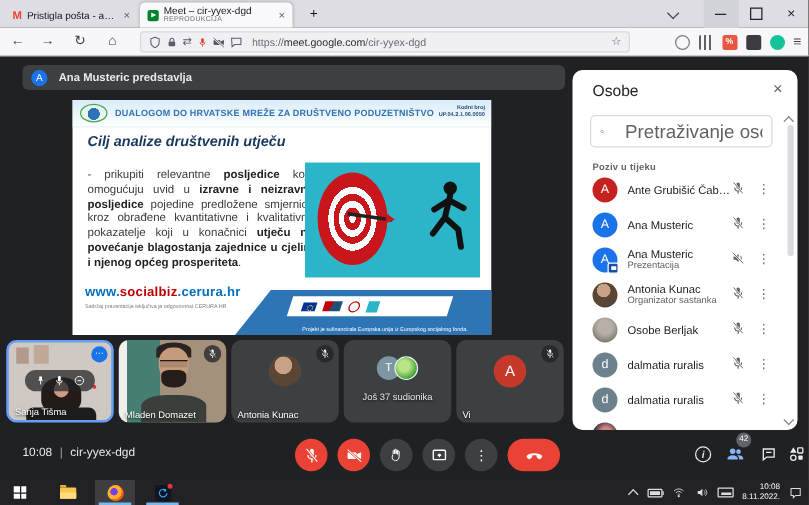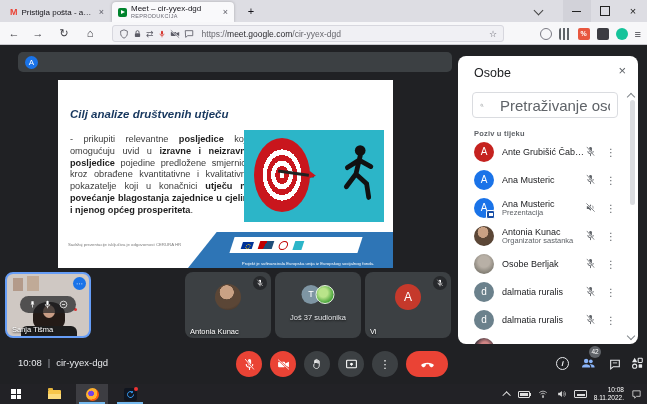--- a/index.html
+++ b/index.html
@@ -243,33 +243,43 @@
       <span class="ext ext-bars"></span>
       <span class="ext ext-orange">%</span>
       <span class="ext ext-dark"></span>
       <span class="ext ext-green"></span>
       <span class="menu-ico">≡</span>
     </div>
   </div>
 
   <div class="banner">
     <span class="banner-av">A</span>
+    <span class="banner-txt">Ana Musteric predstavlja</span>
   </div>
 
   <div class="slide">
+    <div class="s-header">
+      <span class="s-logo"></span>
+      <span class="s-htitle">DUALOGOM DO HRVATSKE MREŽE ZA DRUŠTVENO PODUZETNIŠTVO</span>
+      <div class="s-code">
+        <div>Kodni broj</div>
+        <div>UP.04.2.1.06.0050</div>
+      </div>
+    </div>
     <div class="s-title">Cilj analize društvenih utječu</div>
     <div class="s-body"><span>- prikupiti relevantne </span><b>posljedice</b><span> koje omogućuju uvid u </span><b>izravne i neizravne posljedice</b><span> pojedine predložene smjernice kroz obrađene kvantitativne i kvalitativne pokazatelje koji u konačnici </span><b>utječu na povećanje blagostanja zajednice u cjelini i njenog općeg prosperiteta</b><span>.</span></div>
     <div class="s-img">
       <div class="s-target"></div>
       <div class="s-arrow"></div>
       <svg class="s-man" width="46" height="64" viewBox="0 0 40 60">
         <circle cx="23" cy="8" r="5" fill="#111"></circle>
         <path d="M23 13 L19 30 L10 42 M19 30 L29 39 L31 52 M22 17 L33 23 M22 17 L11 24" stroke="#111" stroke-width="4.5" fill="none" stroke-linecap="round"></path>
       </svg>
     </div>
+    <div class="s-weburl"><span class="blue">www.</span><span class="red">socialbiz</span><span class="blue">.cerura.hr</span></div>
     <div class="s-disc">Sadržaj prezentacije isključiva je odgovornost CERURA HR</div>
     <div class="s-euband">
       <div class="s-eulogos">
         <span class="eu-flag"></span>
         <span class="eu-mark"></span>
         <span class="eu-circ"></span>
         <span class="eu-teal"></span>
       </div>
       <div class="s-eutxt">Projekt je sufinancirala Europska unija iz Europskog socijalnog fonda.</div>
     </div>
@@ -293,20 +303,36 @@
         </svg>
       <svg width="9" height="9" viewBox="0 0 24 24">
           <circle cx="12" cy="12" r="9" fill="none" stroke="#fff" stroke-width="2"></circle>
           <line x1="8" y1="12" x2="16" y2="12" stroke="#fff" stroke-width="2"></line>
         </svg>
     </div>
     <div class="dots">⋯</div>
     <span class="tile-name">Sanja Tišma</span>
   </div>
 
+  <div class="tile t2">
+    <div class="hairm"></div>
+    <div class="head"></div>
+    <div class="glasses"></div>
+    <div class="beard"></div>
+    <div class="shoulders"></div>
+    <div class="mic-badge">
+      <svg width="8" height="8" viewBox="0 0 24 24">
+          <path d="M12 2a3 3 0 0 1 3 3v6a3 3 0 0 1-6 0V5a3 3 0 0 1 3-3z" fill="#fff"></path>
+          <path d="M6 11a6 6 0 0 0 12 0M12 17v5" stroke="#fff" stroke-width="2" fill="none"></path>
+          <line x1="4" y1="2" x2="20" y2="21" stroke="#202124" stroke-width="3.4"></line>
+          <line x1="4" y1="2" x2="20" y2="21" stroke="#fff" stroke-width="1.6"></line>
+        </svg>
+    </div>
+    <span class="tile-name">Mladen Domazet</span>
+  </div>
 
   <div class="tile t3">
     <div class="avatar tile-av av-photo-antonia"></div>
     <div class="mic-badge">
       <svg width="8" height="8" viewBox="0 0 24 24">
           <path d="M12 2a3 3 0 0 1 3 3v6a3 3 0 0 1-6 0V5a3 3 0 0 1 3-3z" fill="#fff"></path>
           <path d="M6 11a6 6 0 0 0 12 0M12 17v5" stroke="#fff" stroke-width="2" fill="none"></path>
           <line x1="4" y1="2" x2="20" y2="21" stroke="#202124" stroke-width="3.4"></line>
           <line x1="4" y1="2" x2="20" y2="21" stroke="#fff" stroke-width="1.6"></line>
         </svg>

